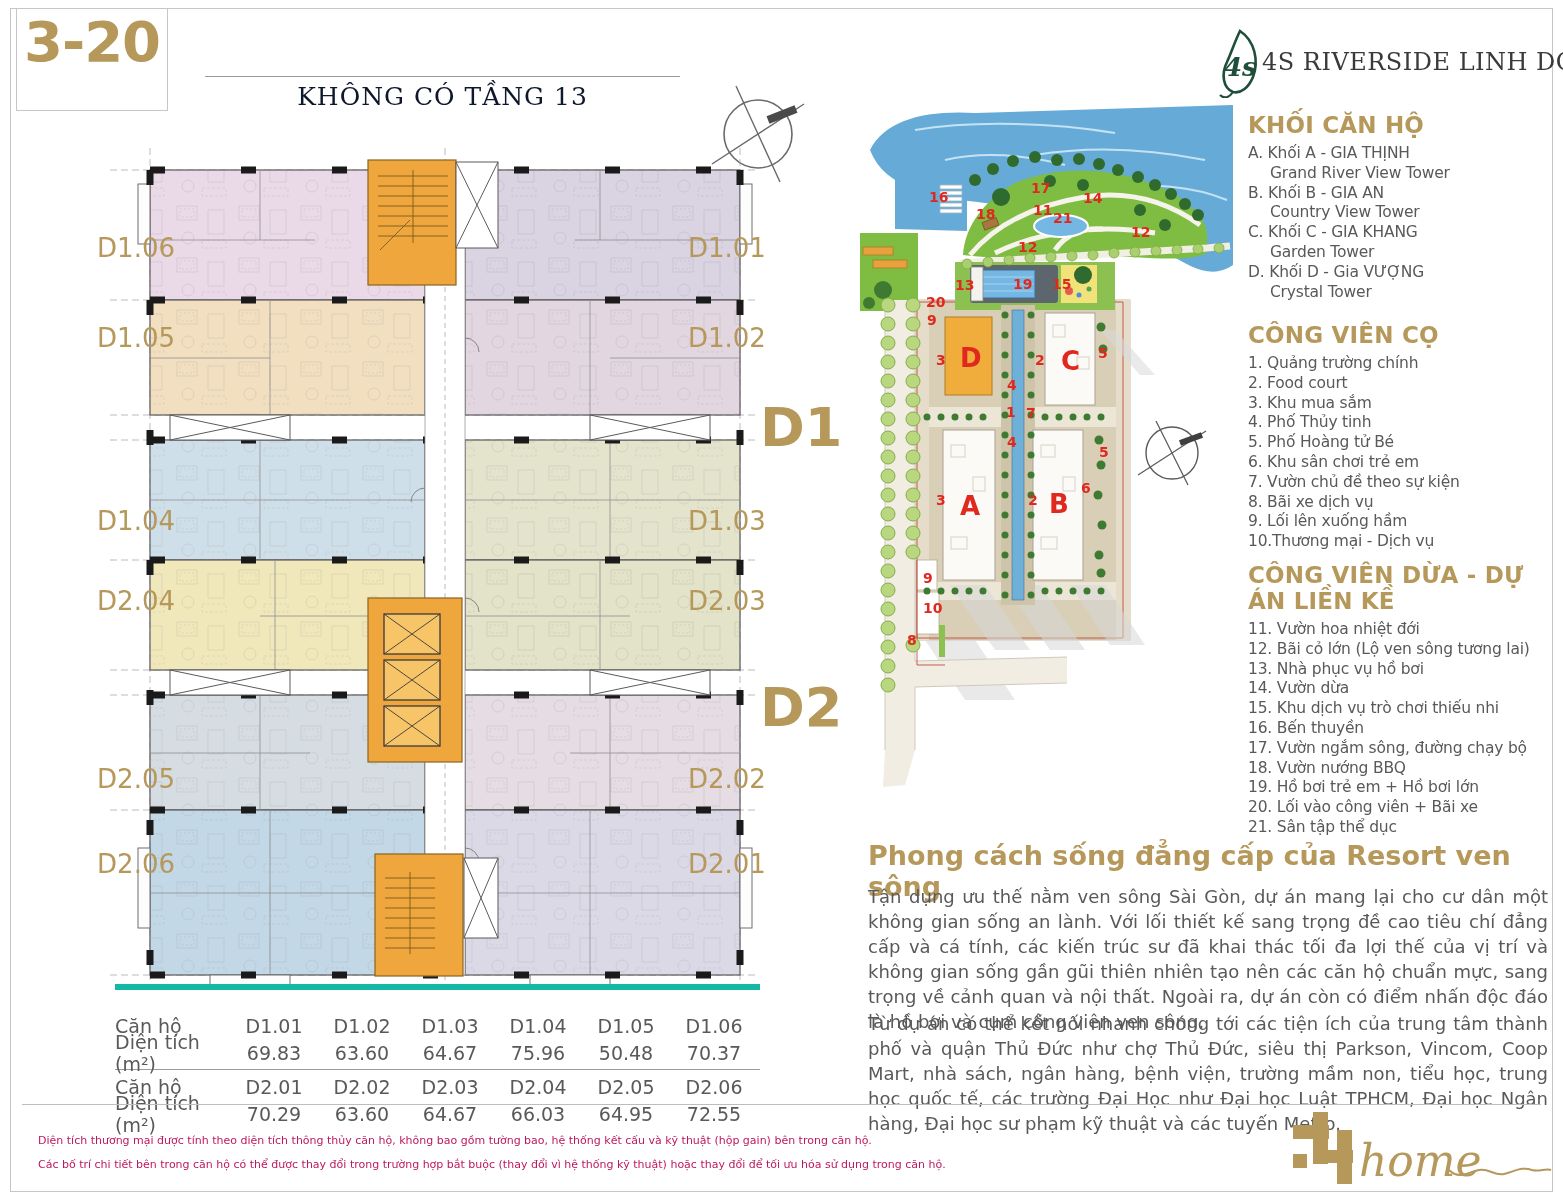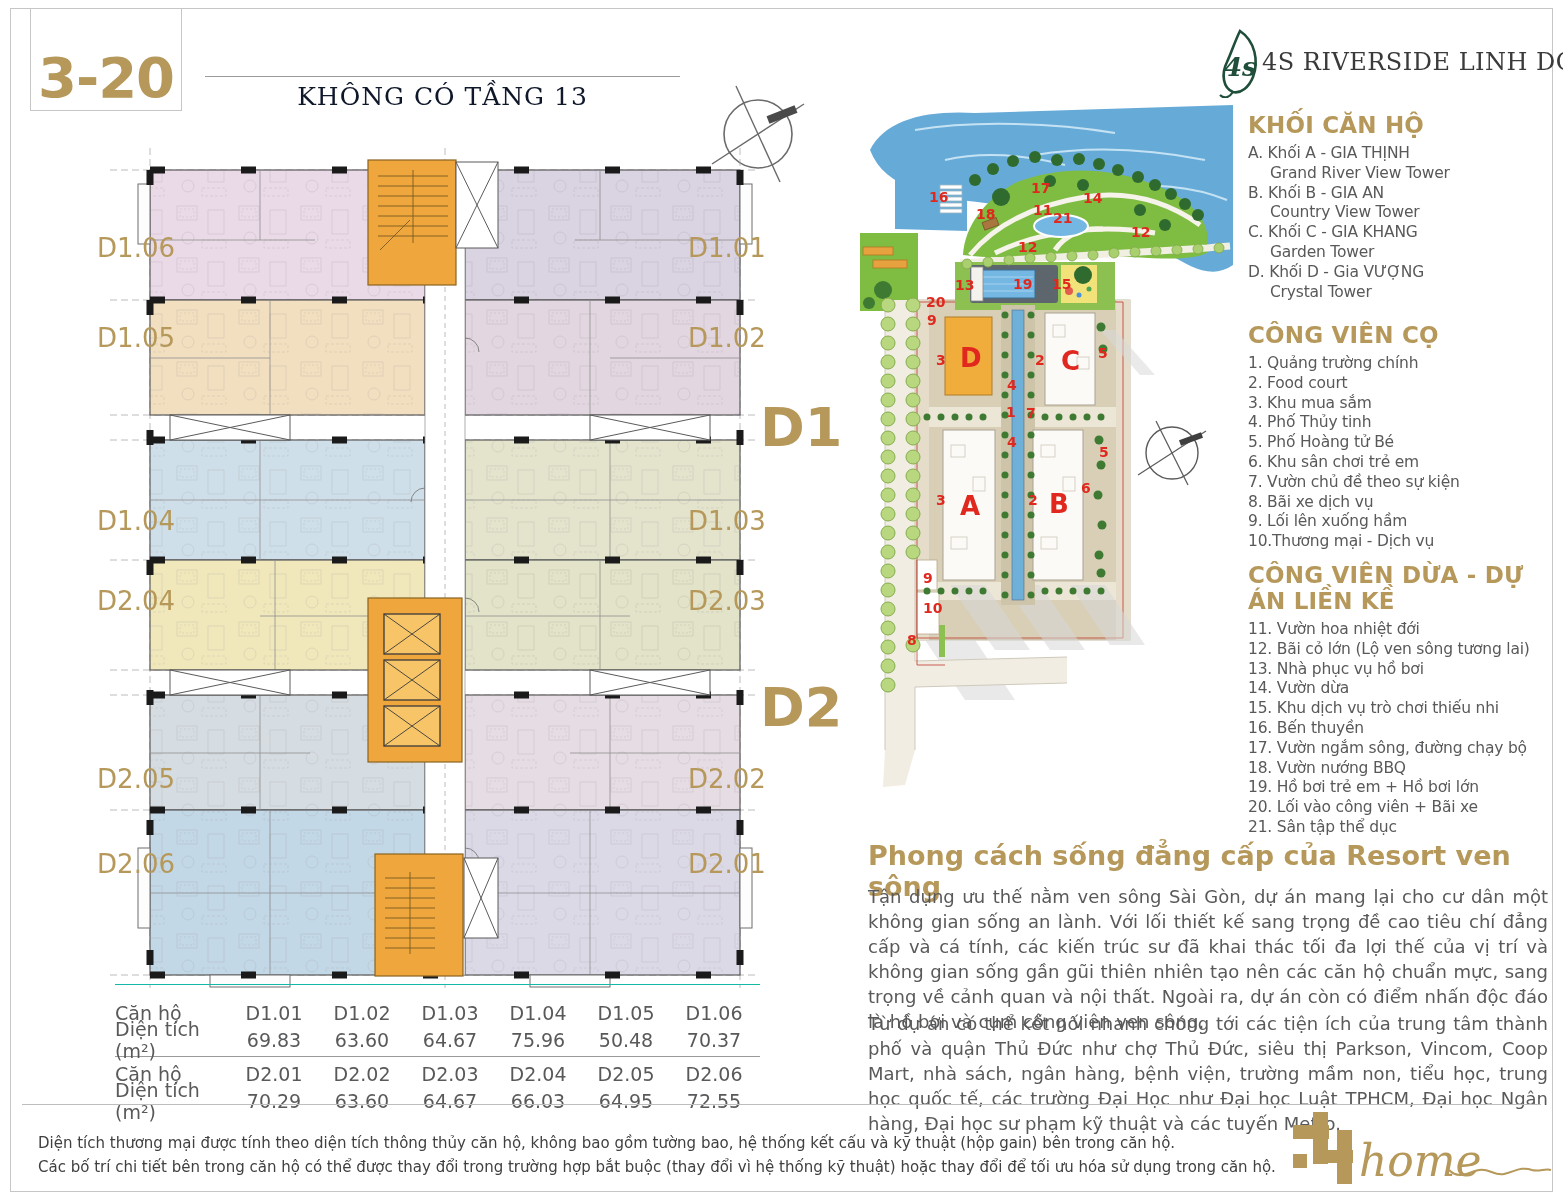--- a/index.html
+++ b/index.html
@@ -1,40 +1,40 @@
 <!DOCTYPE html>
 <html><head>
 <meta charset="utf-8">
 <style>
 html,body{margin:0;padding:0;background:#e8e8e8}
 .page{position:relative;width:1563px;height:1200px;background:#ffffff;font-family:"DejaVu Sans","Liberation Sans",sans-serif;color:#58595b;overflow:hidden}
 .abs{position:absolute}
 .page-border{left:10px;top:8px;width:1541px;height:1182px;border:1px solid #c6c6c6}
-.code-box{left:30px;top:8px;width:150px;height:101px;border:1px solid #c6c6c6;background:#fff;display:flex;align-items:flex-end;justify-content:center;font-size:56px;font-weight:bold;color:#b5985a;letter-spacing:-1px;z-index:3}
+.code-box{left:16px;top:8px;width:150px;height:101px;border:1px solid #c6c6c6;background:#fff;display:flex;align-items:flex-start;justify-content:center;font-size:56px;font-weight:bold;color:#b5985a;letter-spacing:-1px;z-index:3}
 .title{left:205px;top:34px;width:475px;text-align:center;font-family:"DejaVu Serif","Liberation Serif",serif;font-size:32px;color:#b5995c;letter-spacing:1px;white-space:nowrap}
 .title-rule{left:205px;top:76px;width:475px;border-top:1px solid #9b9b9b}
 .subtitle{left:205px;top:82px;width:475px;text-align:center;font-family:"DejaVu Serif","Liberation Serif",serif;font-size:25px;color:#0f172a;letter-spacing:1px}
 .brand{left:1262px;top:48px;font-family:"DejaVu Serif","Liberation Serif",serif;font-size:24px;color:#3a3a3c;letter-spacing:.5px;white-space:nowrap}
 .unit-label{font-size:26px;color:#b5985a;white-space:nowrap}
 .lbl-l{left:95px;width:80px;text-align:right}
 .lbl-r{left:688px;width:95px;text-align:left}
 .big-label{left:760px;width:110px;font-size:54px;font-weight:bold;color:#b5985a}
 .legend{left:1248px;width:312px}
 .leg-h{font-size:23px;font-weight:bold;color:#b5985a;margin-bottom:6px;letter-spacing:.2px}
 .leg-i{font-size:15.5px;line-height:19.8px;letter-spacing:-.2px;white-space:nowrap}
 .ind{padding-left:22px}
 .promo-h{left:868px;top:840px;width:690px;font-size:27px;font-weight:bold;color:#b5985a}
 .para{left:868px;width:680px;font-size:18px;line-height:25px;text-align:justify}
-.area-table{left:115px;top:984px;width:645px;border-top:1px solid #14b8a6;padding-top:14px;font-size:19px}
+.area-table{left:115px;top:984px;width:645px;border-top:6px solid #14b8a6;padding-top:22px;font-size:19px}
 .trow{display:flex;height:27px;align-items:center}
 .tl{width:115px}
 .tc{width:88px;text-align:center}
 .tsep{border-top:1px solid #9a9a9a;margin:3px 0}
 .full-rule{left:22px;top:1104px;width:1519px;border-top:1px solid #bdbdbd}
-.foot{left:38px;width:1180px;font-size:15px;color:#404040;white-space:nowrap}
+.foot{left:38px;width:1180px;font-size:11px;color:#be185d;white-space:nowrap}
 svg text.mk{font-family:"DejaVu Sans",sans-serif;font-size:14px;font-weight:bold;fill:#e0281e}
 svg text.bld{font-family:"DejaVu Sans",sans-serif;font-size:26px;font-weight:bold;fill:#e0281e}
 .home-text{font-family:"DejaVu Serif","Liberation Serif",serif;font-style:italic;fill:#b5985a}
 </style>
 </head>
 <body>
 
 <div class="page">
 
 <div class="abs page-border"></div>

